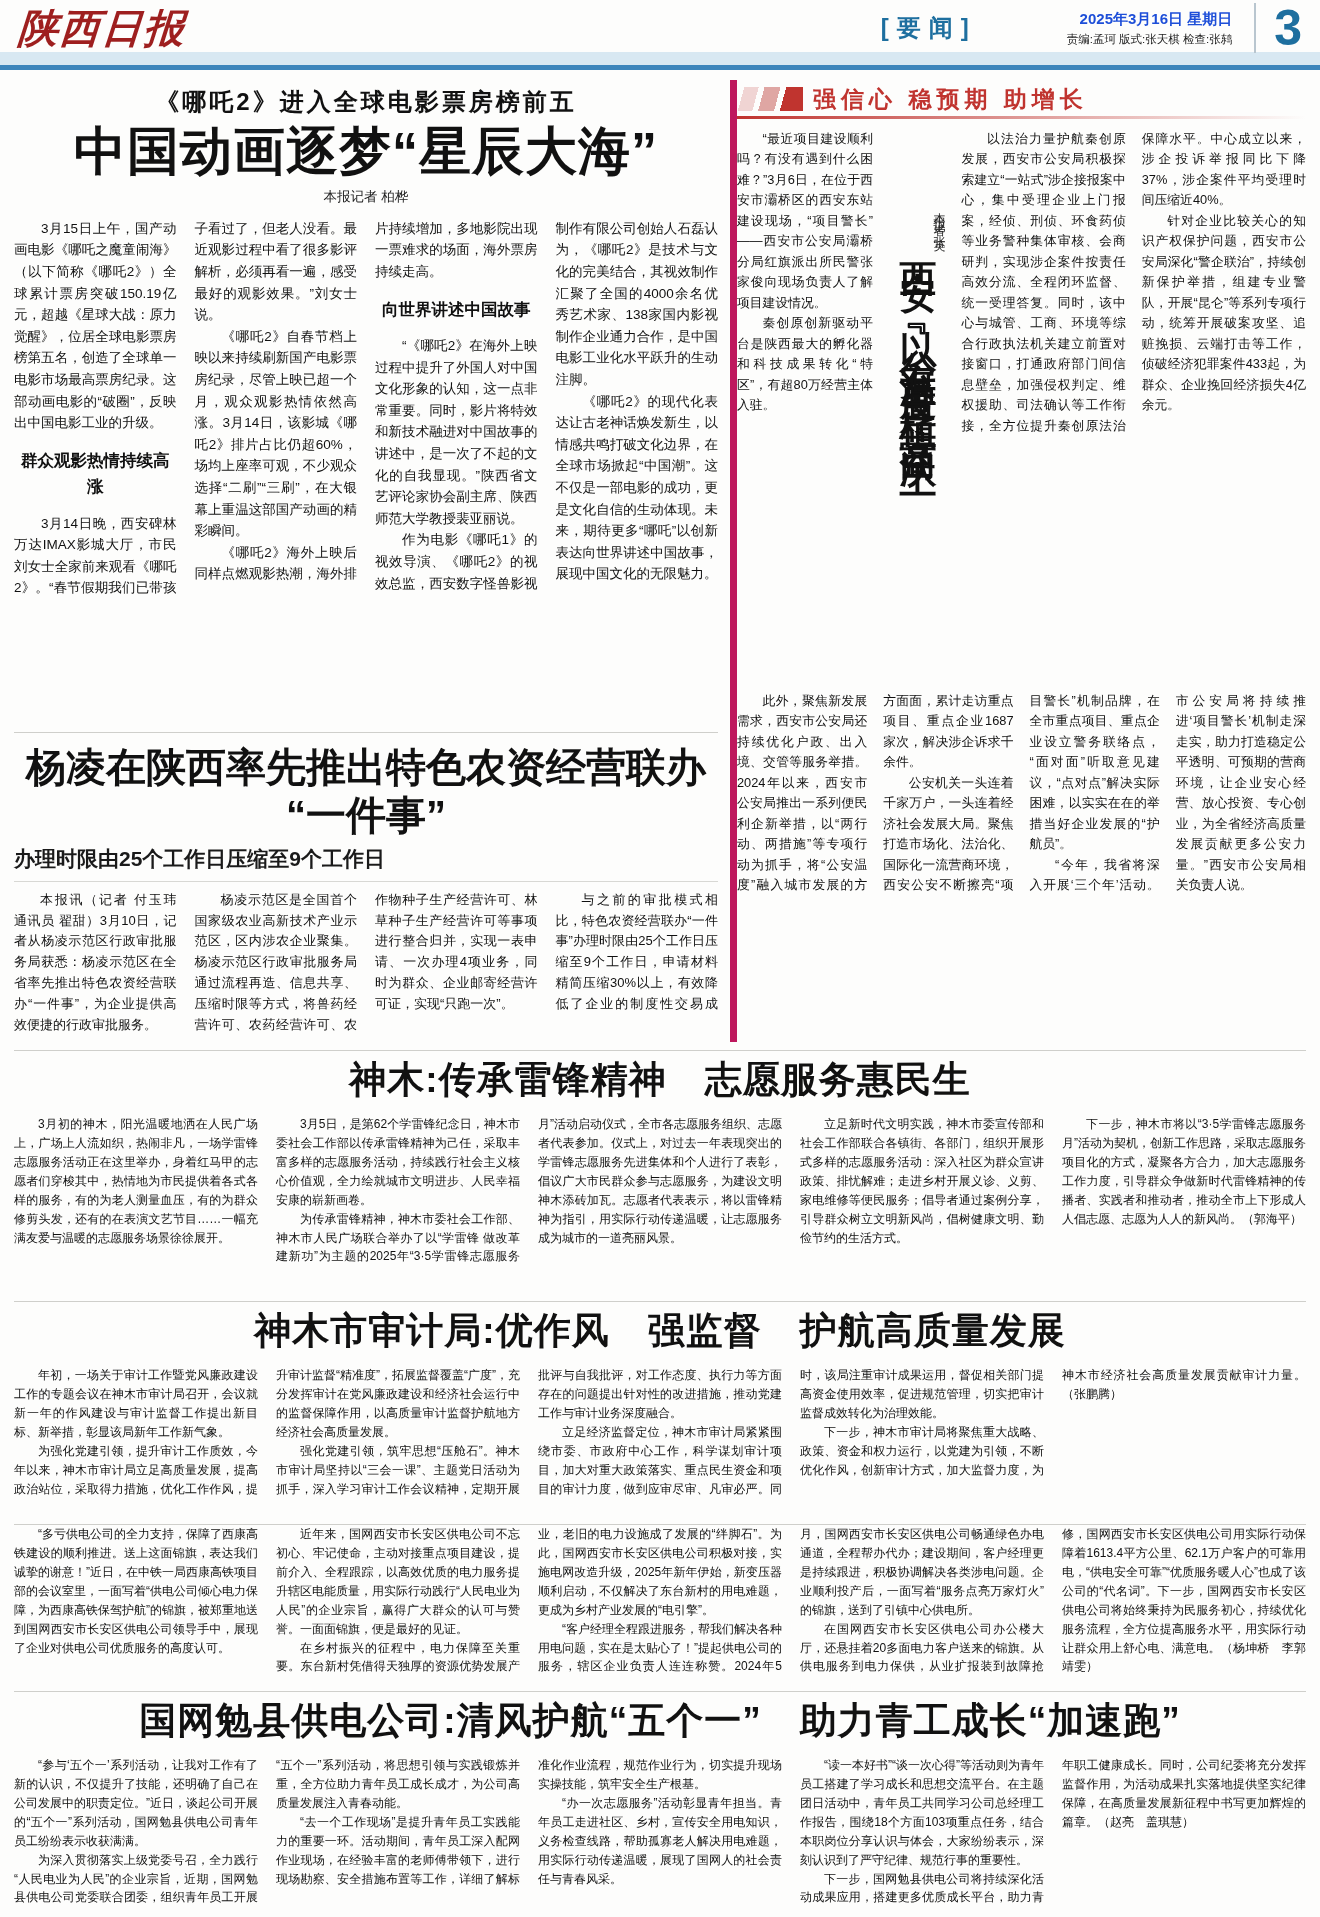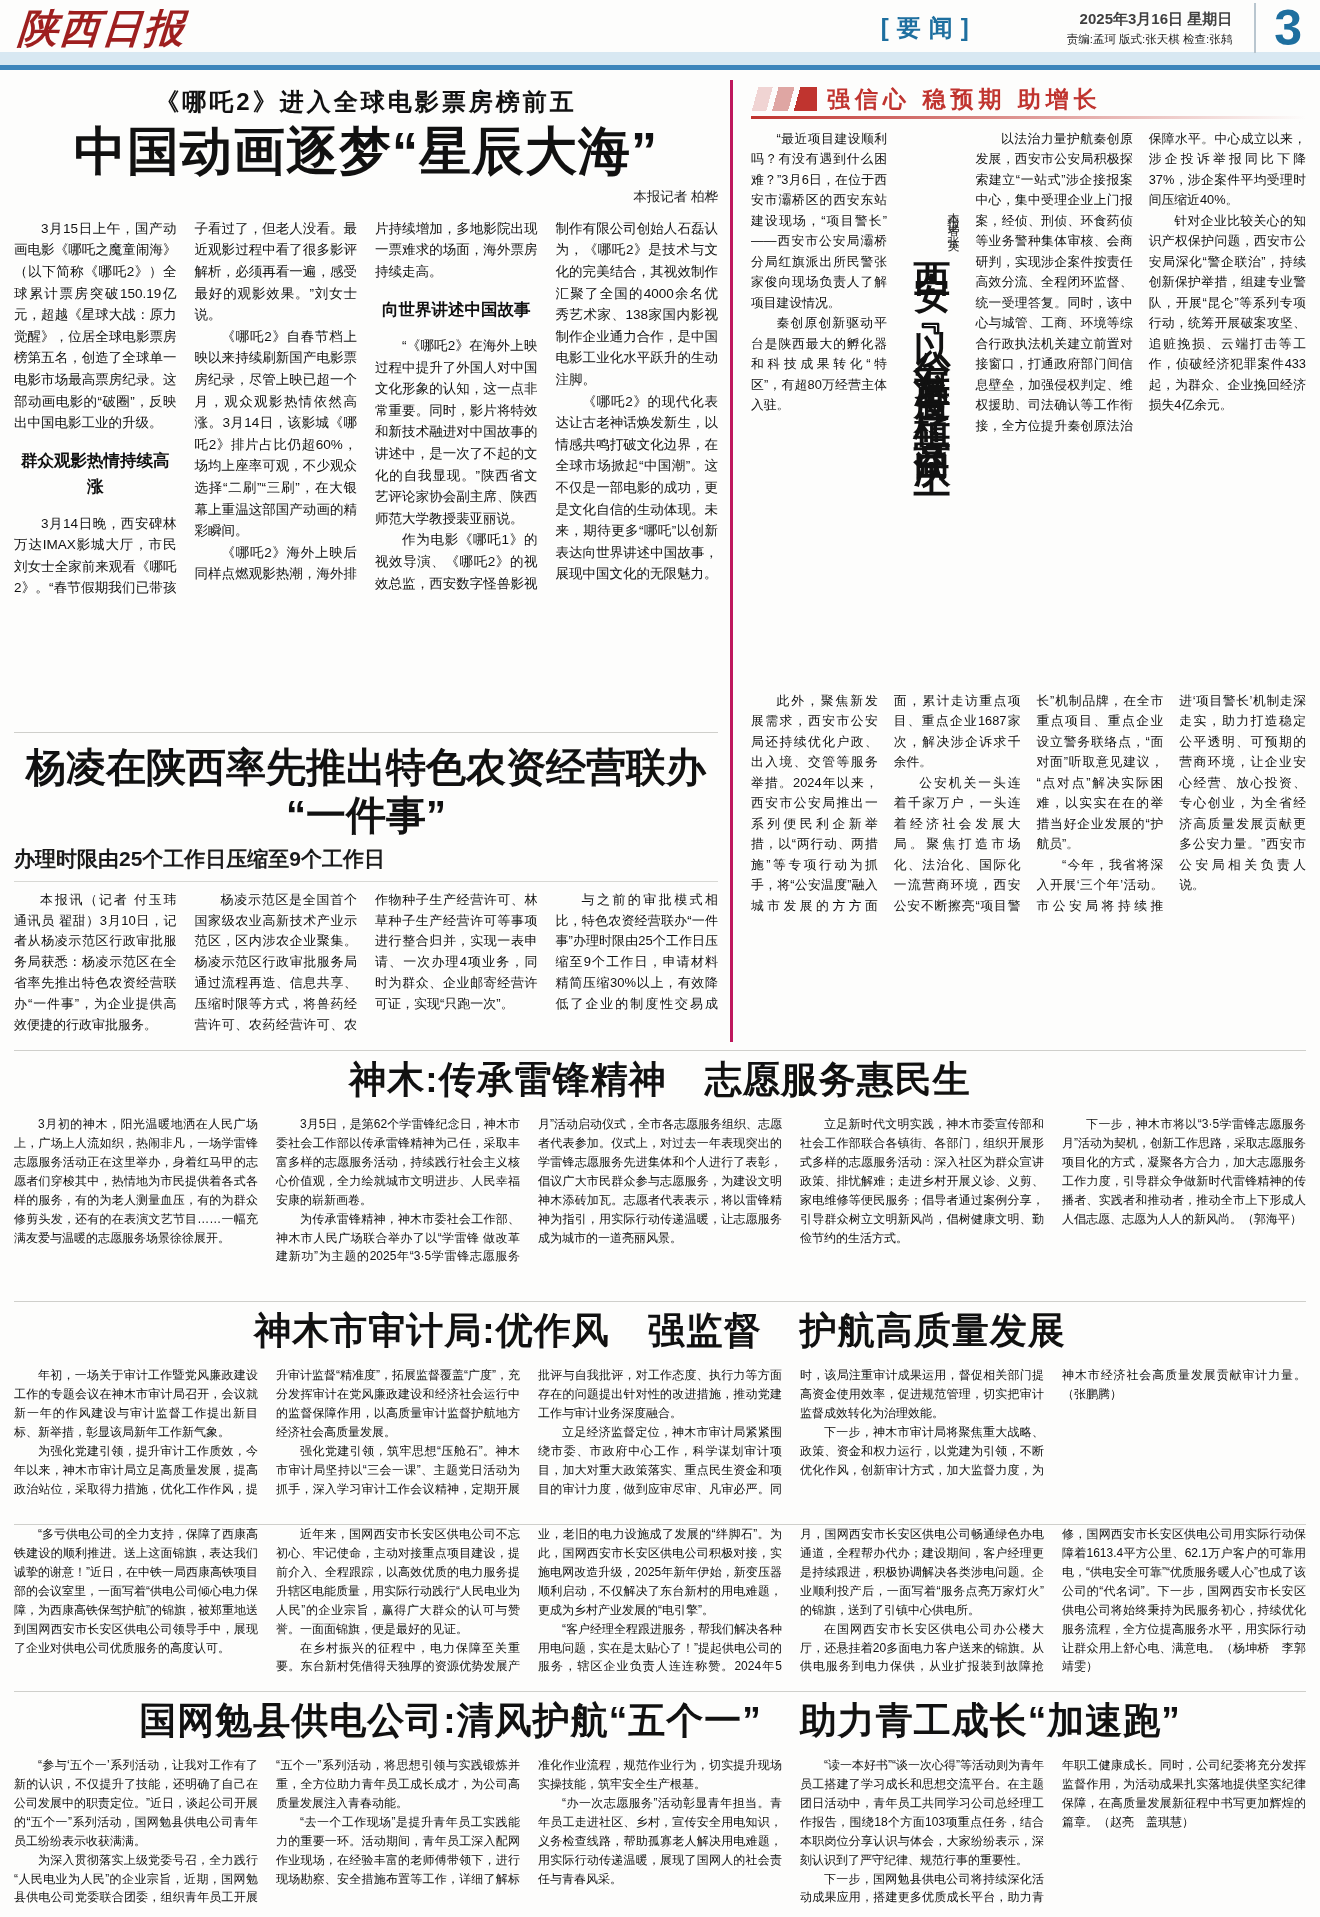--- a/index.html
+++ b/index.html
@@ -5,34 +5,34 @@
   html,body{margin:0;padding:0;background:#e9e9e6;}
   .page{position:relative;width:1320px;height:1917px;margin:0 auto;background:#fdfdfc;
         font-family:"Liberation Sans",sans-serif;color:#111;overflow:hidden;box-sizing:border-box;}
   
   .masthead{display:flex;align-items:center;padding:6px 18px 2px 18px;height:52px;box-sizing:border-box;}
   .logo{font-family:"DejaVu Serif",serif;font-style:italic;font-weight:bold;font-size:40px;
         color:#9e1f1f;letter-spacing:2px;transform:skewX(-4deg);white-space:nowrap;}
   .mh-spacer{flex:1;}
   .section-tag{color:#1e6f9f;font-size:24px;font-weight:bold;letter-spacing:8px;white-space:nowrap;margin-right:90px;}
   .date-block{text-align:right;line-height:1.5;margin-right:16px;}
-  .date-line{font-size:15px;font-weight:bold;color:#404040;}
+  .date-line{font-size:15px;font-weight:bold;color:#1d4ed8;}
   .credits-line{font-size:11.5px;color:#222;}
   .page-num{color:#1e6f9f;font-size:50px;font-weight:bold;line-height:1;
             border-left:2px solid #b9c6cf;padding-left:18px;margin-left:6px;}
   .band{height:13px;background:#d8e8f2;}
   .band-line{height:5px;background:#3c85bb;}
   
   .main-row{display:flex;padding:10px 14px 0 14px;gap:12px;}
   .left-zone{width:704px;flex:none;}
-  .right-zone{flex:1;border-left:3px solid #be185d;padding-left:18px;min-width:0;}
+  .right-zone{flex:1;border-left:7px solid #be185d;padding-left:0;min-width:0;}
   
   .kicker{text-align:center;font-size:24px;font-weight:600;letter-spacing:3px;margin:6px 0 4px;}
   .headline-xl{text-align:center;font-size:52px;font-weight:bold;letter-spacing:1px;margin:0 0 6px;line-height:1.15;}
-  .byline{text-align:right;font-size:13.5px;color:#222;margin-bottom:12px;}
+  .byline{text-align:center;font-size:13.5px;color:#222;margin-bottom:12px;}
   .body-cols{column-gap:18px;font-size:13.5px;line-height:1.6;text-align:justify;overflow:hidden;}
   .body-cols p{margin:0;text-indent:2em;}
   .col-subhead{font-weight:bold;font-size:16.5px;text-align:center;margin:13px 0;text-indent:0;}
   .cols-4{column-count:4;}
   .cols-5{column-count:5;}
   .nezha-body{height:500px;}
   
   .yangling{margin-top:14px;border-top:1px solid #cfcfcb;padding-top:8px;}
   .headline-l{text-align:center;font-size:40px;font-weight:bold;margin:2px 0 6px;line-height:1.2;}
   .subhead-l{font-size:21px;font-weight:600;color:#1a1a1a;margin:0 0 8px;

